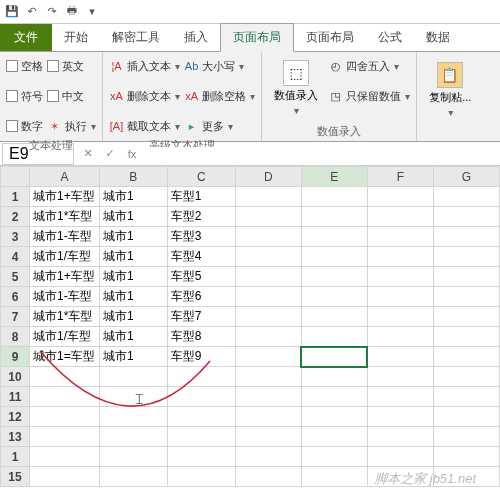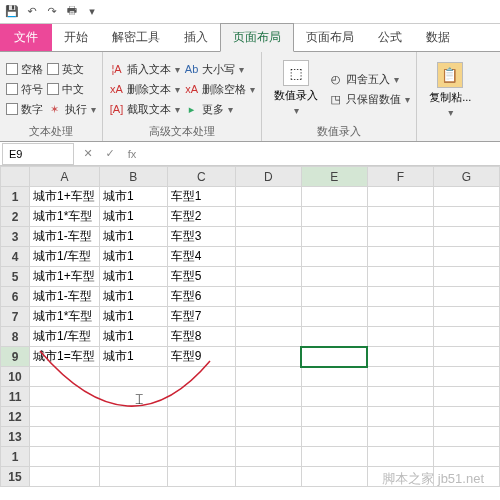--- a/index.html
+++ b/index.html
@@ -1,47 +1,47 @@
 <!DOCTYPE html>
 <html><head>
 <meta charset="utf-8">
 <style>
 *{margin:0;padding:0;box-sizing:border-box;font-family:"Microsoft YaHei",Arial,sans-serif}
 body{width:500px;height:500px;background:#fff;overflow:hidden;position:relative}
 .qat{height:24px;background:#fff;border-bottom:1px solid #ccc;display:flex;align-items:center;gap:4px;padding:0 4px}
 .qat-icon{width:16px;height:16px;display:flex;align-items:center;justify-content:center;font-size:11px;color:#555}
 .tabs{height:28px;display:flex;align-items:flex-end;background:#fff;border-bottom:1px solid #a0a0a0}
 .tab{padding:5px 12px;font-size:12px;color:#444;cursor:pointer;position:relative}
-.tab.file{background:#ec4899;color:#fff;padding:5px 14px}
+.tab.file{background:#4d7c0f;color:#fff;padding:5px 14px}
 .tab.active{background:#f1f1f1;border:1px solid #a0a0a0;border-bottom:1px solid #f1f1f1;top:1px;color:#217346}
 .ribbon{height:90px;background:#f1f1f1;border-bottom:1px solid #a0a0a0;display:flex}
 .group{border-right:1px solid #ccc;padding:2px 6px;display:flex;flex-direction:column}
 .group-body{flex:1;display:flex;gap:4px}
 .group-label{font-size:11px;color:#666;text-align:center;padding-top:2px}
-.col{display:flex;flex-direction:column;gap:0;justify-content:center;padding-top:2px}
+.col{display:flex;flex-direction:column;gap:10px;justify-content:flex-start;padding-top:2px}
 .col .row{display:flex;align-items:center;gap:3px;font-size:11px;color:#333;height:20px}
 .chk{width:12px;height:12px;border:1px solid #888;background:#fff}
 .ic{width:15px;height:15px;display:inline-flex;align-items:center;justify-content:center;font-size:11px}
 .dd{font-size:10px;color:#666;margin-left:1px}
 .bigbtn{display:flex;flex-direction:column;align-items:center;justify-content:center;padding:2px 6px;font-size:11px;gap:2px;height:100%}
 .bigbtn .bic{width:26px;height:26px;border:1px solid #bbb;background:#fff;display:flex;align-items:center;justify-content:center;font-size:14px}
 .fbar{height:24px;display:flex;border-bottom:1px solid #ccc;align-items:center}
-.namebox{width:72px;height:22px;border:1px solid #ccc;font-size:11px;padding:0 6px;display:flex;align-items:center;margin:0 2px}
+.namebox{width:72px;height:22px;border:1px solid #ccc;font-size:16px;padding:0 6px;display:flex;align-items:center;margin:0 2px}
 .fxwrap{display:flex;align-items:center;gap:6px;flex:1;padding-left:4px}
 .fxbtn{font-size:11px;color:#888;width:16px;text-align:center}
 .grid{position:relative}
 .grid table{border-collapse:collapse;font-size:12px}
 .grid th,.grid td{border:1px solid #d4d4d4;height:20px;overflow:hidden;white-space:nowrap}
 .colhead{background:#e8e8e8;color:#444;font-weight:normal;text-align:center;width:70px;font-size:12px}
 .rowhead{background:#e8e8e8;color:#444;text-align:center;width:30px;font-size:12px}
 .corner{background:#e8e8e8;width:30px}
 .cell{padding:0 3px;font-size:12px;text-align:left}
 .rowhead.sel,.colhead.sel{background:#d4e6d4}
 .selcell{outline:2px solid #1a7f3c;outline-offset:-1px}
-.watermark{position:absolute;right:16px;bottom:12px;font-size:13px;color:#bbb;}
+.watermark{position:absolute;right:24px;bottom:12px;font-size:13px;color:#bbb;font-style:italic}
 .redline{position:absolute;pointer-events:none}
 .cursor{position:absolute;left:135px;top:225px;font-size:14px;pointer-events:none}
 </style>
 </head>
 <body>
 
 <div class="qat">
   <span class="qat-icon">💾</span>
   <span class="qat-icon">↶</span>
   <span class="qat-icon">↷</span>

